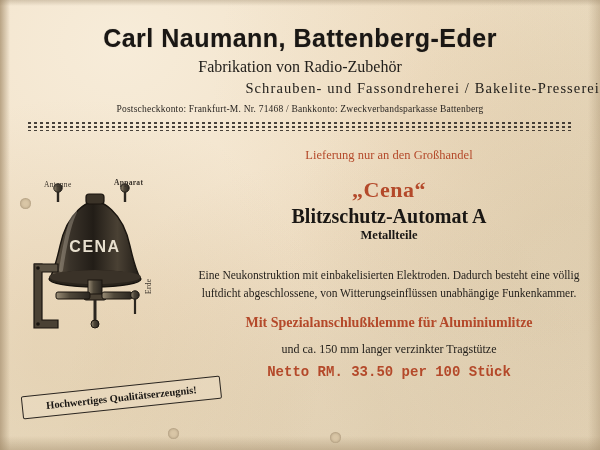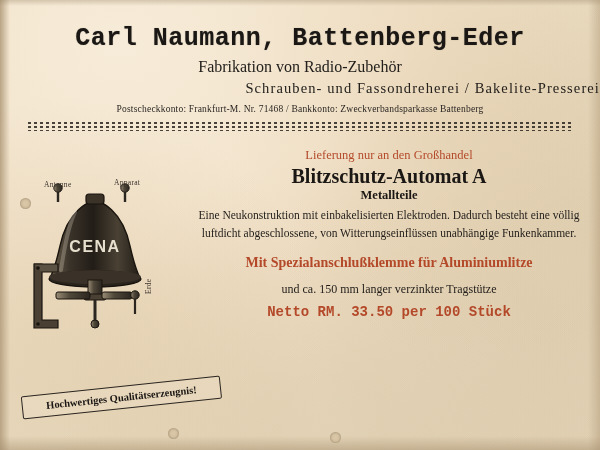--- a/index.html
+++ b/index.html
@@ -41,21 +41,21 @@
     background:#d9c6a6;box-shadow:inset 0 0 3px rgba(90,70,45,.55);}
   .hole.h1{left:20px;top:198px;}
   .hole.h2{left:168px;top:428px;}
   .hole.h3{left:330px;top:432px;}
 
   
   .hdr{position:absolute;left:0;right:0;text-align:center;}
   .company{
     top:24px;font-size:25px;font-weight:bold;letter-spacing:.5px;
     color:#1a1714;
-    font-family:Liberation Mono, monospace;
+    font-family:Liberation Sans, sans-serif;
     text-shadow:0 0 1px rgba(0,0,0,.35);
   }
   .subtitle{top:58px;font-size:16px;color:#23201c;}
   .line3{top:80px;font-size:14.5px;letter-spacing:1.1px;color:#23201c;text-align:right;}
   .line4{top:104px;font-size:9.5px;letter-spacing:.2px;color:#2a2622;}
 
   
   .rule{position:absolute;left:28px;right:26px;top:122px;height:9px;
     background:
       repeating-linear-gradient(to right,#2a2520 0 3px, transparent 3px 6px) 0 0/100% 2px no-repeat,
@@ -67,30 +67,30 @@
   
   .body{position:absolute;left:196px;right:18px;top:148px;text-align:center;}
   .netto{
     font-size:15px;font-weight:bold;color:#b4492a;letter-spacing:2px;
   }
   .liefer{font-size:12.5px;color:#b4492a;}
   .cena{margin-top:14px;font-size:22px;font-weight:bold;color:#b4492a;letter-spacing:.5px;}
   .blitz{margin-top:2px;font-size:20px;font-weight:bold;color:#1a1714;letter-spacing:0px;}
   .iso{margin-top:6px;font-size:12.5px;font-weight:bold;color:#1a1714;}
   .iso2{font-size:12.5px;font-weight:bold;color:#1a1714;}
-  .para{margin-top:4px;font-size:11.5px;line-height:1.55;color:#201d19;text-align:center;}
+  .para{margin-top:24px;font-size:11.5px;line-height:1.55;color:#201d19;text-align:center;}
   .spez{margin-top:12px;font-size:14px;font-weight:bold;color:#b4492a;}
   .spez2{margin-top:11px;font-size:12px;color:#201d19;}
   .price{margin-top:7px;font-size:14px;font-weight:bold;color:#b4492a;font-family:Liberation Mono, monospace;}
 
   
   #illus{position:absolute;left:28px;top:168px;width:165px;height:180px;}
   .lbl{position:absolute;font-size:7.5px;color:#3a332b;letter-spacing:.3px;}
   .lbl.ant{left:16px;top:12px;}
-  .lbl.app{left:86px;top:10px;}
+  .lbl.app{left:86px;top:10px;font-weight:bold;}
   .lbl.erde{left:116px;top:126px;transform:rotate(-90deg);transform-origin:left top;}
 
   
   #banner{
     position:absolute;left:22px;top:386px;width:200px;height:34px;
     transform:rotate(-6deg);
   }
   #banner .inner{
     border:1.6px solid #2a2520;border-radius:2px;
     padding:5px 6px;font-size:10.5px;font-weight:bold;
@@ -173,20 +173,21 @@
       <path d="M107 131 L107 146" stroke="#2b2620" stroke-width="2.2"></path>
     </svg>
   </div>
 
   <div id="banner">
     <div class="inner">Hochwertiges Qualitätserzeugnis!</div>
   </div>
 
   <div class="body">
     <div class="liefer">Lieferung nur an den Großhandel</div>
+    <div class="cena">„Cena“</div>
     <div class="blitz">Blitzschutz-Automat A</div>
     <div class="iso2">Metallteile</div>
     <div class="para">Eine Neukonstruktion mit einbakelisierten Elektroden. Dadurch besteht eine völlig luftdicht abgeschlossene, von Witterungseinflüssen unabhängige Funkenkammer.</div>
     <div class="spez">Mit Spezialanschlußklemme für Aluminiumlitze</div>
     <div class="spez2">und ca. 150 mm langer verzinkter Tragstütze</div>
     <div class="price">Netto RM. 33.50 per 100 Stück</div>
   </div>
 
 </div>
 

